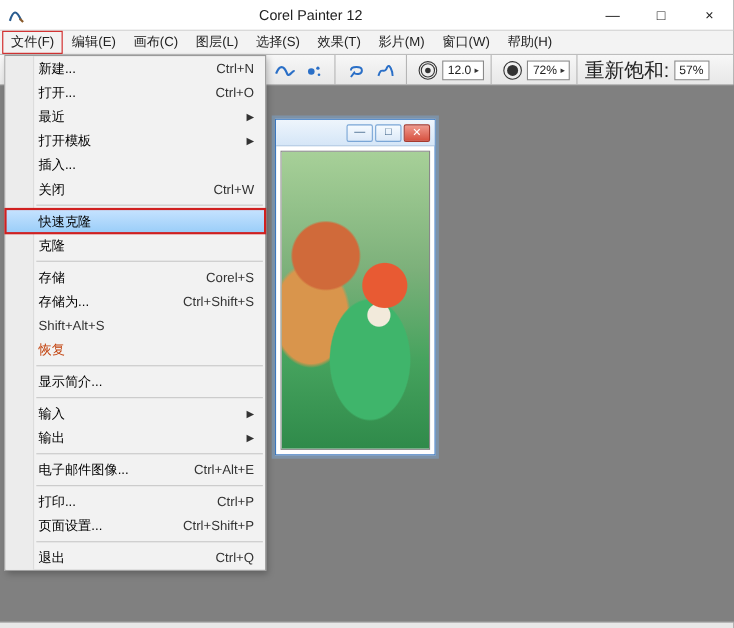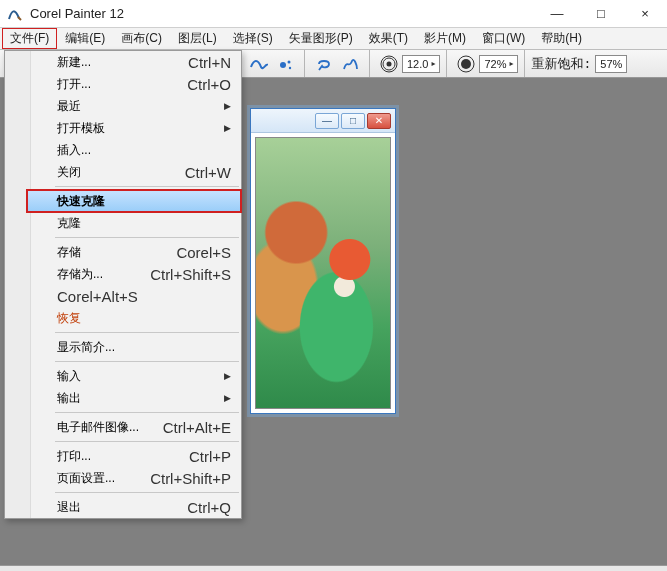--- a/index.html
+++ b/index.html
@@ -1,57 +1,56 @@
 <!DOCTYPE html>
 <html><head>
 <meta charset="utf-8">
 <style>
   * { box-sizing: border-box; margin: 0; padding: 0; font-family: "Microsoft YaHei", "SimSun", Arial, sans-serif; }
   html, body { width: 667px; height: 571px; overflow: hidden; }
   body { background: #808080; }
 
-  .titlebar { height: 28px; background: #ffffff; display: flex; align-items: center; border-bottom: 1px solid #cfcfcf; }
+  .titlebar { height: 28px; background: #ffffff; display: flex; align-items: center; border-bottom: 1px solid #cfcfcf; text-align: center; }
   .titlebar .app-icon { width: 18px; height: 18px; margin: 0 6px; display:flex;align-items:center;justify-content:center; }
   .titlebar .title { font-size: 13px; color: #222; flex: 1; }
   .win-controls { display: flex; height: 100%; }
   .win-btn { width: 44px; height: 100%; display: flex; align-items: center; justify-content: center; font-size: 13px; color:#222; }
 
   .menubar { height: 22px; background: #f3f3f3; display: flex; align-items: center; border-bottom: 1px solid #bdbdbd; padding: 0 2px; font-size: 12px; color:#222; }
   .menu-item { padding: 2px 8px; white-space: nowrap; }
   .menu-item.active { border: 1px solid #d02020; background:#f3f3f3; padding: 1px 7px; }
 
   .toolbar { height: 28px; background: linear-gradient(#f7f7f7,#e7e7e7); border-bottom: 1px solid #979797; display: flex; align-items: center; font-size: 11px; color:#222; }
   .toolbar .seg { display: flex; align-items: center; height: 100%; padding: 0 6px; border-right: 1px solid #b5b5b5; }
   .tb-icon { width: 18px; height: 18px; display:flex; align-items:center; justify-content:center; margin: 0 4px; }
   .num-box { background:#fff; border:1px solid #8a8a8a; height:18px; display:flex; align-items:center; padding: 0 4px; font-size:11px; }
   .tri { font-size: 8px; margin-left: 3px; color:#333; }
-  .field-label { font-size: 13px; margin-right: 4px; font-family: Liberation Mono, monospace; }
+  .field-label { font-size: 18px; margin-right: 4px; }
 
   .workspace { position: relative; width: 100%; height: calc(571px - 28px - 22px - 28px - 6px); background: #808080; }
   .statusbar { height: 6px; background: #e8e8e8; border-top:1px solid #979797; }
 
   
   .dropdown {
     position: absolute;
     left: 4px; top: 50px;
     width: 238px;
     background: #f2f2f2;
     border: 1px solid #9a9a9a;
     box-shadow: 2px 3px 6px rgba(0,0,0,0.25);
     z-index: 50;
     font-size: 12px;
-    padding-left: 22px;
   }
   .dd-strip { position:absolute; left:0; top:0; bottom:0; width:26px; background:#ececec; border-right:1px solid #dcdcdc; }
   .dd-item { position:relative; display:flex; align-items:center; height:22px; padding-left: 30px; padding-right: 10px; }
   .dd-item .label { flex:1; }
-  .dd-item .shortcut { color:#333; font-size:15px; }
+  .dd-item .shortcut { color:#333; font-size:12px; }
   .dd-item .sub { font-size: 9px; color:#333; }
   .dd-item.disabled .label { color:#c2410c; }
-  .dd-item.hover { background: linear-gradient(#c7e3ff,#99cdf8); font-weight: bold; }
+  .dd-item.hover { background: linear-gradient(#c7e3ff,#99cdf8); }
   .dd-item.highlight-red { outline: 2px solid #d02020; outline-offset: -1px; }
   .dd-sep { height: 1px; margin: 3px 2px 3px 28px; background:#c8c8c8; }
 
   
   .docwin {
     position:absolute;
     left: 250px; top: 30px;
     width: 146px; height: 306px;
     border: 1px solid #3a77bf;
     background:#fff;
@@ -97,21 +96,20 @@
     <div class="win-btn">×</div>
   </div>
 </div>
 
 <div class="menubar">
   <div class="menu-item active">文件(F)</div>
   <div class="menu-item">编辑(E)</div>
   <div class="menu-item">画布(C)</div>
   <div class="menu-item">图层(L)</div>
   <div class="menu-item">选择(S)</div>
-  <div class="menu-item">矢量图形(P)</div>
   <div class="menu-item">效果(T)</div>
   <div class="menu-item">影片(M)</div>
   <div class="menu-item">窗口(W)</div>
   <div class="menu-item">帮助(H)</div>
 </div>
 
 <div class="toolbar">
   <div class="tb-left-cover"></div>
   <div class="seg">
     <span class="tb-icon">
@@ -223,21 +221,21 @@
   <div class="dd-sep"></div>
   <div class="dd-item">
     <span class="label">存储</span>
     <span class="shortcut">Corel+S</span>
   </div>
   <div class="dd-item">
     <span class="label">存储为...</span>
     <span class="shortcut">Ctrl+Shift+S</span>
   </div>
   <div class="dd-item">
-    <span class="shortcut">Corel+Alt+S</span>
+    <span class="shortcut">Shift+Alt+S</span>
   </div>
   <div class="dd-item disabled">
     <span class="label">恢复</span>
   </div>
   <div class="dd-sep"></div>
   <div class="dd-item">
     <span class="label">显示简介...</span>
   </div>
   <div class="dd-sep"></div>
   <div class="dd-item">

